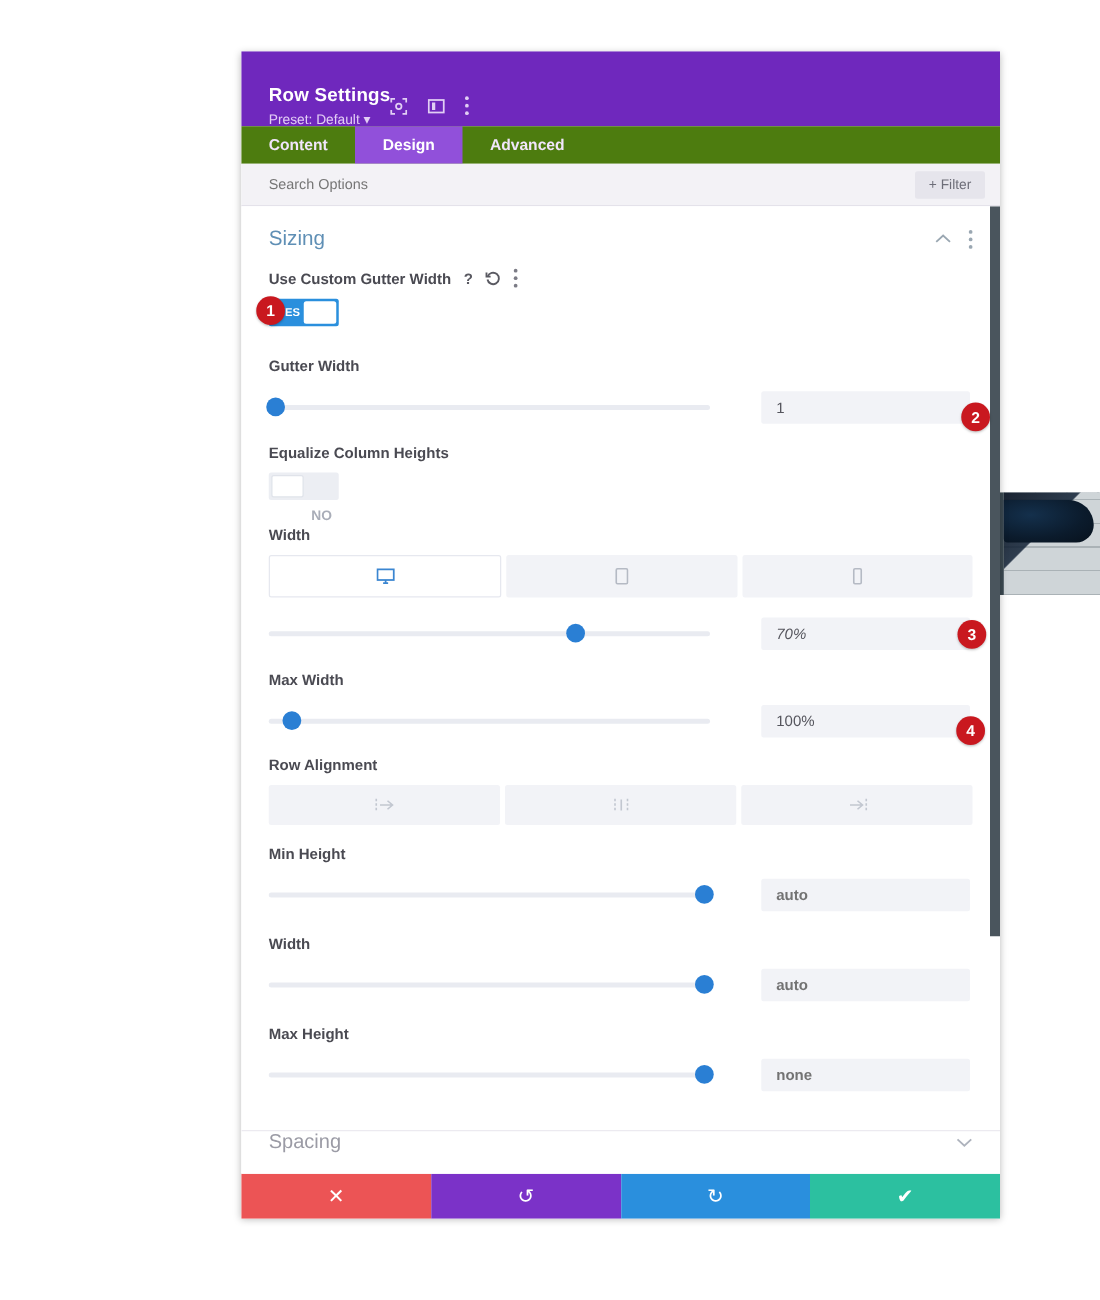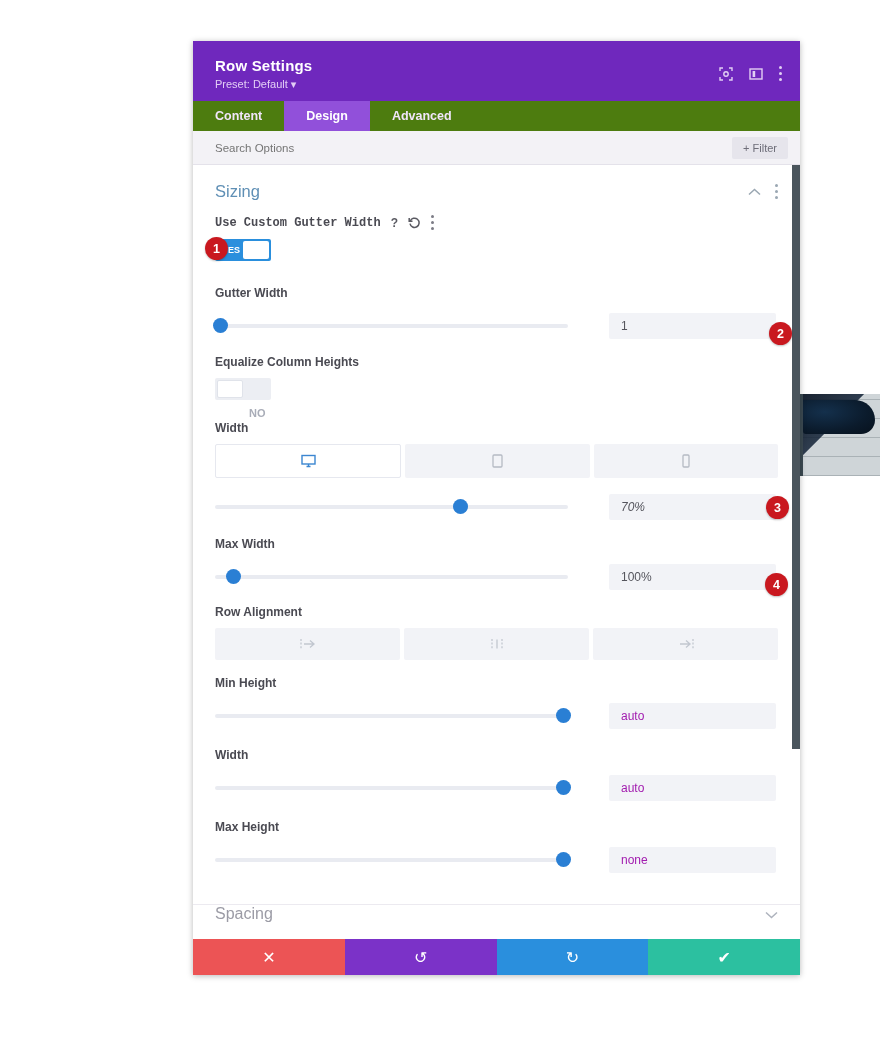--- a/index.html
+++ b/index.html
@@ -27,22 +27,22 @@
     background: radial-gradient(ellipse at 30% 35%, #14304c 0%, #0b1b2c 60%, #07111c 100%);
   }
 
   
   .modal {
     position: absolute; left: 193px; top: 41px; width: 607px; height: 934px;
     background: #fff; box-shadow: 0 1px 6px rgba(0,0,0,.28);
     display: flex; flex-direction: column; overflow: hidden;
   }
   .titlebar {
-    background: #6f28bd; height: 60px; padding: 16px 18px 0 22px;
-    display: flex; align-items: flex-start; justify-content: space-between;
+    background: #6f28bd; height: 60px; padding: 27px 18px 0 22px;
+    display: flex; align-items: flex-start; 
   }
   .title { color:#fff; font-size:15px; font-weight:bold; letter-spacing:.2px; }
   .preset { color:#e3cdf5; font-size:11px; margin-top:4px; }
   .title-icons { display:flex; align-items:center; gap:16px; padding-top:9px; }
   .ticon { color:#e8d8f7; opacity:.95; display:flex; }
   .dots-v { width:3px; height:15px; display:flex; flex-direction:column; justify-content:space-between; align-items:center; }
   .dots-v i { width:3px; height:3px; background:#e8d8f7; border-radius:50%; display:block; }
 
   .tabs { background:#4d7c0f; height:30px; display:flex; align-items:stretch; }
   .tab {
@@ -66,41 +66,41 @@
   .section-head {
     display:flex; align-items:center; justify-content:space-between;
     padding:17px 22px 14px 22px;
   }
   .section-title { color:#5f8fb5; font-size:16.5px; }
   .sec-icons { display:flex; align-items:center; gap:14px; color:#9aa7b2; }
 
   .field { padding:0 22px; }
   .field-label { font-size:12px; color:#4a4a52; font-weight:bold; margin-bottom:9px; }
   .label-row { display:flex; align-items:center; gap:10px; margin-bottom:9px; }
-  .label-row .field-label { margin:0;font-family:Liberation Mono, monospace; }
+  .label-row .field-label { margin:0; }
   .lbl-icon { color:#5a5a62; font-size:12px; display:flex; align-items:center; }
 
   
   .toggle { width:56px; height:22px; border-radius:2px; display:flex; align-items:center; position:relative; }
   .toggle.on { background:#2a8fdd; }
   .toggle.on .knob { position:absolute; right:2px; width:26px; height:18px; background:#fff; border-radius:2px; }
   .toggle.on .t-text { color:#fff; font-size:9px; font-weight:bold; margin-left:7px; }
   .toggle.off { background:#eceef3; }
   .toggle.off .knob { position:absolute; left:2px; width:26px; height:18px; background:#fff; border-radius:2px; border:1px solid #e0e3ea; }
   .toggle.off .t-text { color:#a9adb8; font-size:11px; font-weight:bold; margin-left:34px;margin-top:48px; }
 
   
   .slider-row { display:flex; align-items:center; gap:0; height:34px; }
   .slider { position:relative; width:353px; height:4px; background:#e9ebf1; border-radius:3px; }
   .slider .handle { position:absolute; top:-6px; width:15px; height:15px; border-radius:50%; background:#2a7fd4; }
   .val-box {
     margin-left:41px; width:167px; height:26px; background:#f2f3f7; border-radius:2px;
     display:flex; align-items:center; padding-left:12px; font-size:12px; color:#55555d;
   }
-  .val-box.ph { color:#a21caf; }
+  .val-box.ph { color:#737373;font-weight:bold; }
 
   
   .badge {
     position:absolute; width:23px; height:23px; border-radius:50%; background:#c9181f;
     color:#fff; font-size:12.5px; font-weight:bold; display:flex; align-items:center; justify-content:center;
     box-shadow:0 1px 2px rgba(0,0,0,.25);
   }
 
   
   .btn-group { display:flex; gap:4px; }

